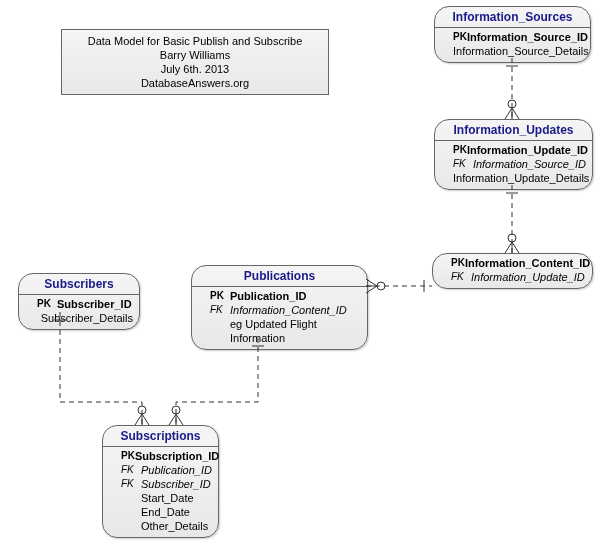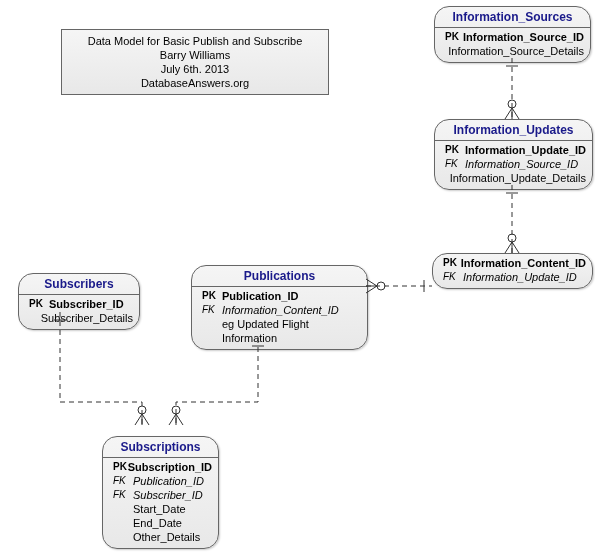--- a/index.html
+++ b/index.html
@@ -22,21 +22,21 @@
 }
 .entity-title {
   font-weight: bold;
   color: #1a1a8a;
   text-align: center;
   padding: 3px 6px;
   border-bottom: 1px solid #666;
   font-size: 12px;
 }
 .entity-body {
-  padding: 2px 4px 4px 8px;
+  padding: 2px 4px 4px 16px;
 }
 .attr-row {
   display: flex;
   padding: 0 2px;
   line-height: 14px;
 }
 .attr-key {
   width: 20px;
   font-size: 10px;
 }
@@ -141,21 +141,21 @@
         <span class="attr-key pk">PK</span>
         <span class="attr-name pk">Subscriber_ID</span>
       </div>
       <div class="attr-row">
         <span class="attr-key"></span>
         <span class="attr-name">Subscriber_Details</span>
       </div>
     </div>
 </div>
 
-<div class="entity" style="left:102px; top:436px; width:115px;">
+<div class="entity" style="left:102px; top:425px; width:115px;">
   <div class="entity-title">Subscriptions</div>
   <div class="entity-body" id="body-subscriptions">
       <div class="attr-row">
         <span class="attr-key pk">PK</span>
         <span class="attr-name pk">Subscription_ID</span>
       </div>
       <div class="attr-row">
         <span class="attr-key fk">FK</span>
         <span class="attr-name fk">Publication_ID</span>
       </div>

